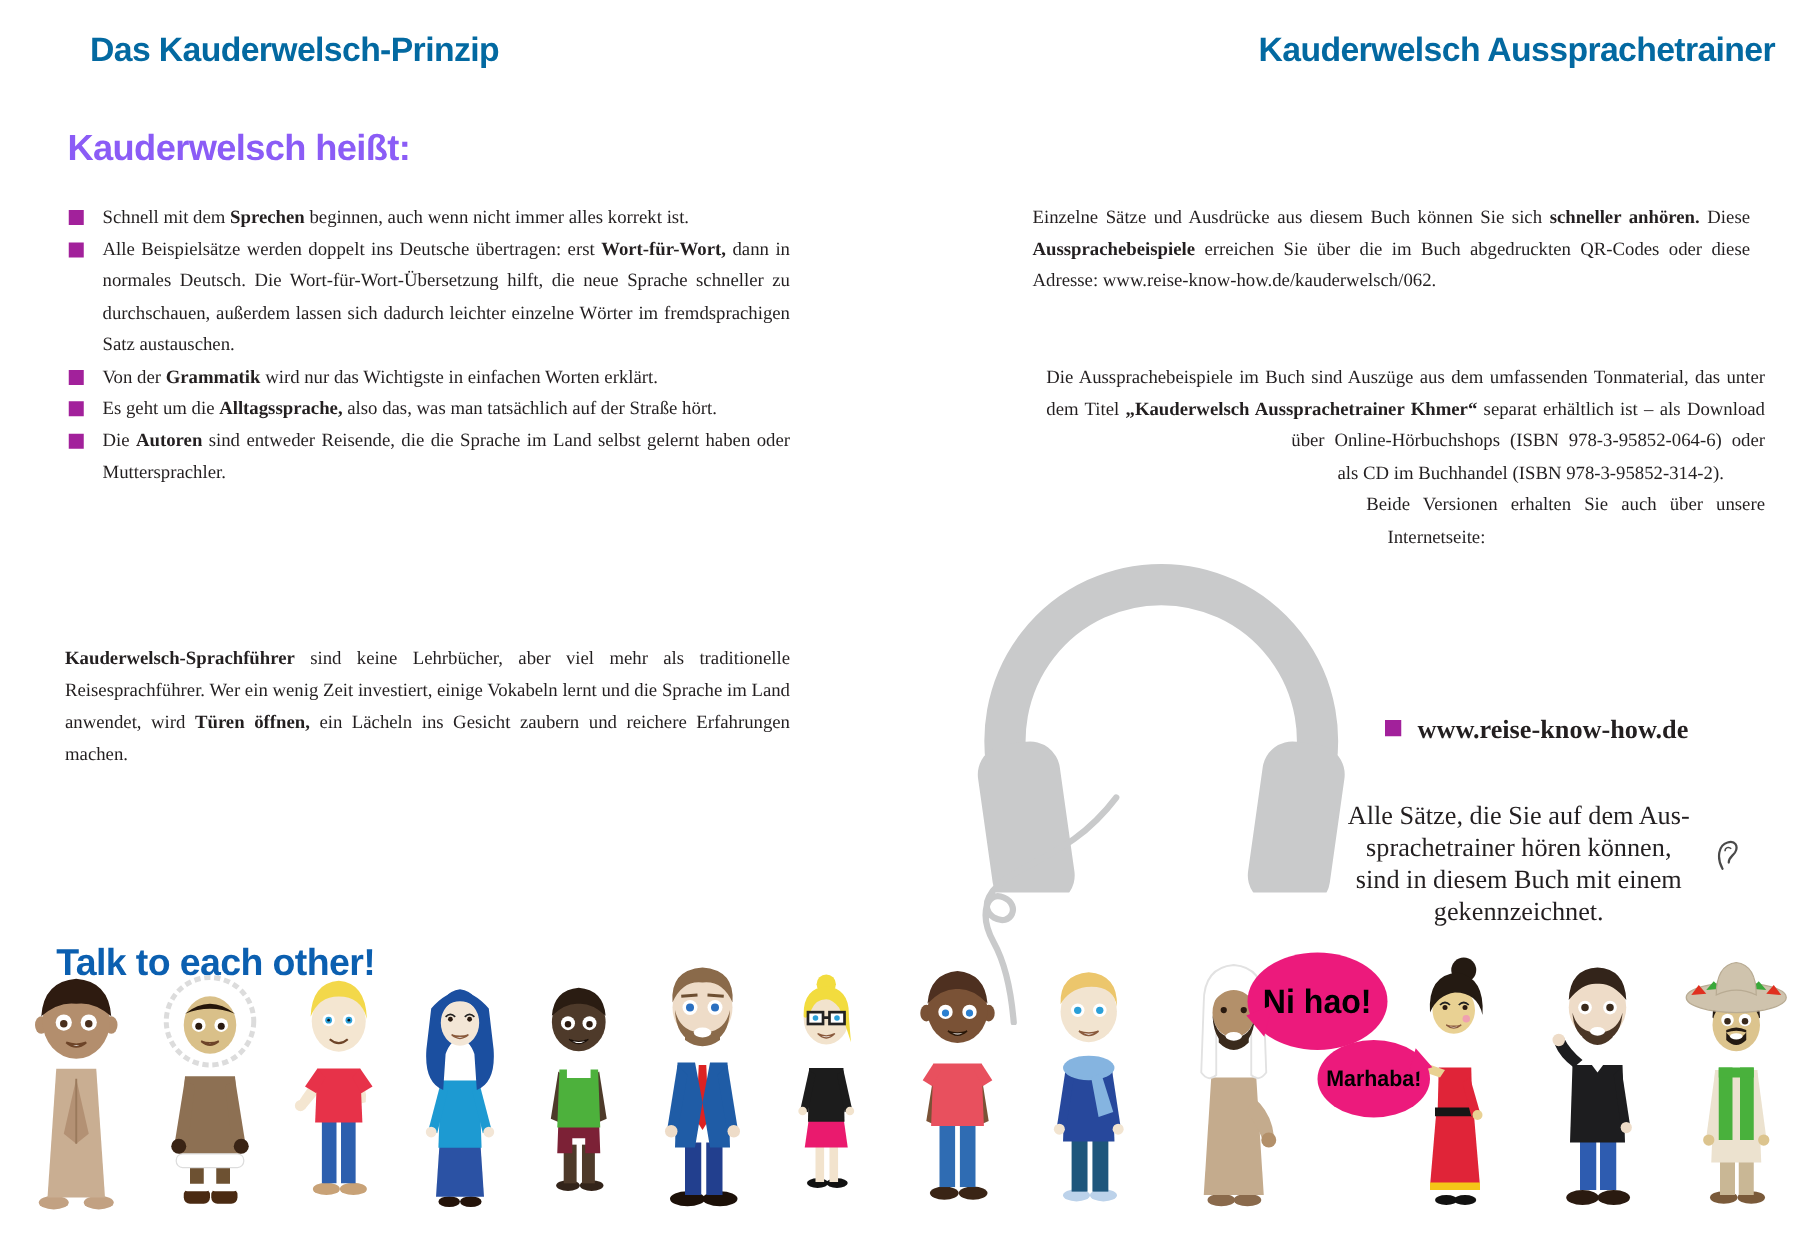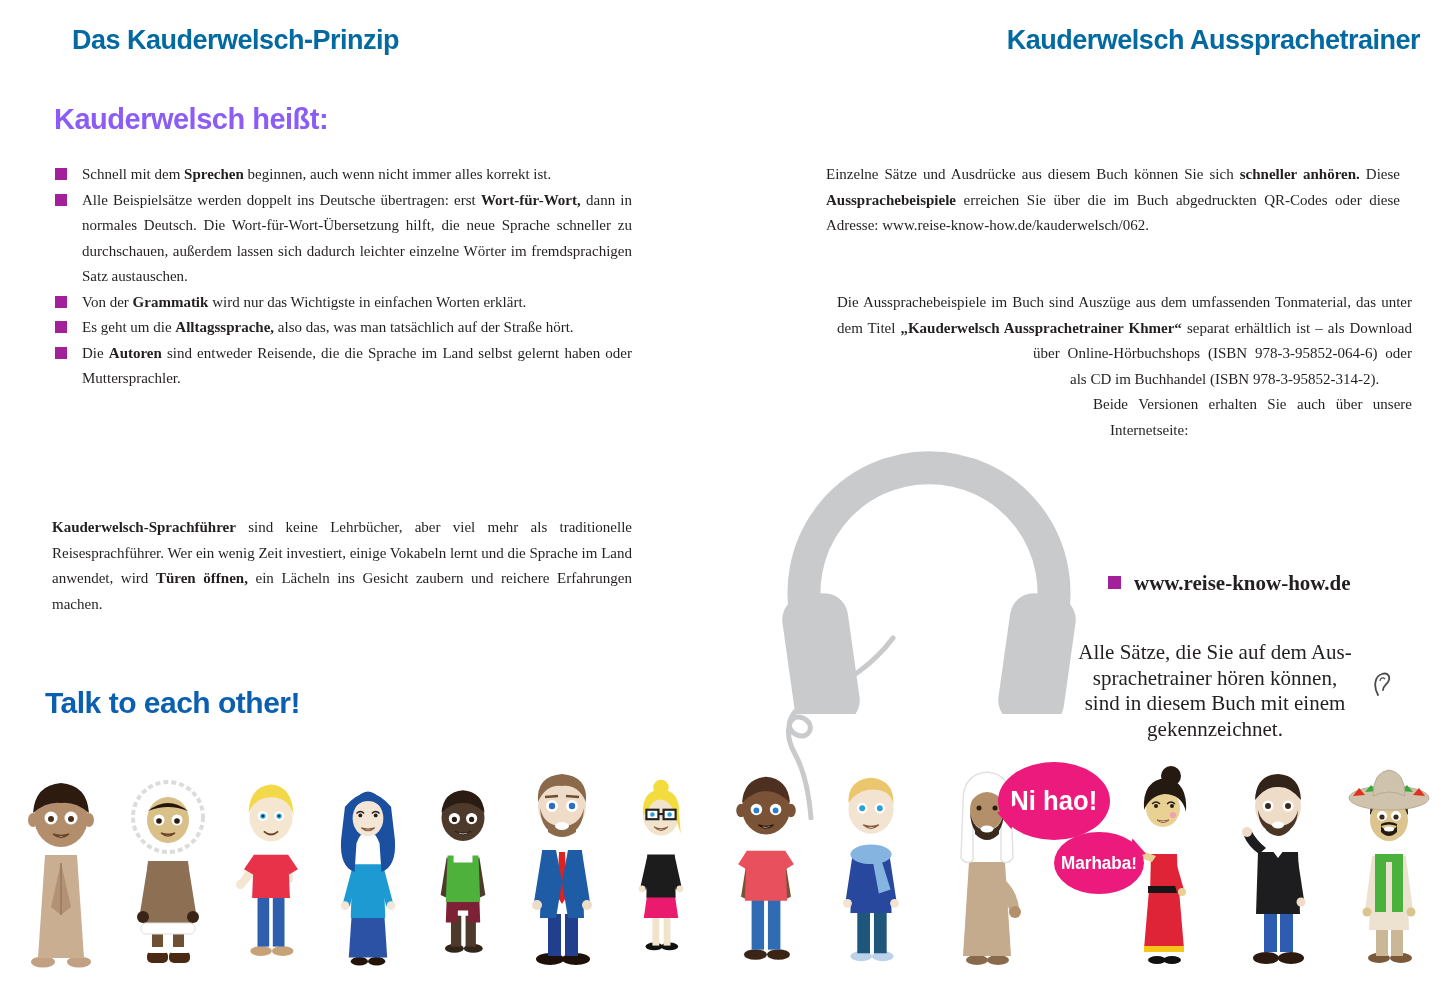--- a/index.html
+++ b/index.html
@@ -18,21 +18,21 @@
   b{font-weight:bold;}
   
   .li{position:relative;padding-left:30px;}
   .li::before{content:"";position:absolute;left:3px;top:6px;width:12px;height:12px;background:#a2219b;}
   
   .step{float:left;clear:left;}
   .linkline{font-size:21px;font-weight:bold;position:relative;padding-left:26px;white-space:nowrap;}
   .linkline::before{content:"";position:absolute;left:0;top:5px;width:13px;height:13px;background:#a2219b;}
   .para3{font-size:21px;line-height:25.5px;text-align:center;white-space:pre-line;}
   
-  .bubble{position:absolute;background:#ec1a7c;border-radius:50%;color:#ffffff;
+  .bubble{position:absolute;background:#ec1a7c;border-radius:50%;color:#000000;
           display:flex;align-items:center;justify-content:center;
           font-family:"Liberation Sans",sans-serif;font-weight:bold;z-index:6;}
   .bubble span{transform:scaleX(0.95);}
   #bubble-nihao{left:998px;top:762px;width:112px;height:78px;font-size:27px;}
   #bubble-nihao::after{content:"";position:absolute;left:-14px;bottom:14px;width:0;height:0;
      border:13px solid transparent;border-right:18px solid #ec1a7c;transform:rotate(14deg);}
   #bubble-marhaba{left:1054px;top:832px;width:90px;height:62px;font-size:18px;}
   #bubble-marhaba::after{content:"";position:absolute;right:-13px;top:10px;width:0;height:0;
      border:11px solid transparent;border-left:17px solid #ec1a7c;transform:rotate(16deg);}
   .figure{position:absolute;z-index:4;}
@@ -50,21 +50,21 @@
   <div class="abs body-text" style="left:52px;top:162px;width:580px;">
     <div class="li">Schnell mit dem <b>Sprechen</b> beginnen, auch wenn nicht immer alles korrekt ist.</div>
     <div class="li">Alle Beispielsätze werden doppelt ins Deutsche übertragen: erst <b>Wort-für-Wort,</b> dann in normales Deutsch. Die Wort-für-Wort-Übersetzung hilft, die neue Sprache schneller zu durchschauen, außerdem lassen sich dadurch leichter einzelne Wörter im fremdsprachigen Satz austauschen.</div>
     <div class="li">Von der <b>Grammatik</b> wird nur das Wichtigste in einfachen Worten erklärt.</div>
     <div class="li">Es geht um die <b>Alltagssprache,</b> also das, was man tatsächlich auf  der Straße hört.</div>
     <div class="li">Die <b>Autoren</b> sind entweder Reisende, die die Sprache im Land selbst gelernt haben oder Muttersprachler.</div>
   </div>
 
   <div class="abs body-text" style="left:52px;top:515px;width:580px;"><b>Kauderwelsch-Sprachführer</b> sind keine Lehrbücher, aber viel mehr als traditionelle Reisesprachführer. Wer ein wenig Zeit investiert, einige Vokabeln lernt und die Sprache im Land anwendet, wird <b>Türen öffnen,</b> ein Lächeln ins Gesicht zaubern und reichere Erfahrungen machen.</div>
 
-  <div class="abs talk" style="left:45px;top:686px;">Talk to each other!</div>
+  <div class="abs talk" style="left:45px;top:754px;">Talk to each other!</div>
 
   <div class="abs pagehdr" style="left:826px;top:25px;width:574px;text-align:right;">Kauderwelsch Aussprachetrainer</div>
 
   <div class="abs body-text" style="left:826px;top:162px;width:574px;">Einzelne Sätze und Ausdrücke aus diesem Buch können Sie sich <b>schneller anhören.</b> Diese <b>Aussprachebeispiele</b> erreichen Sie über die im Buch abgedruckten QR-Codes oder diese Adresse: www.reise-know-how.de/kauderwelsch/062.</div>
 
   <svg class="abs gray-art" style="left:768px;top:372px;" width="322" height="342" viewBox="0 0 322 342">
     <path d="M40 252 A125 125 0 1 1 282 252" fill="none" stroke="#c9cacb" stroke-width="33"></path>
     <rect x="154" y="36" width="13" height="12" fill="#ffffff"></rect>
     <rect x="20" y="222" width="66" height="132" rx="24" fill="#c9cacb" transform="rotate(-8 53 288)"></rect>
     <rect x="236" y="222" width="66" height="132" rx="24" fill="#c9cacb" transform="rotate(8 269 288)"></rect>

